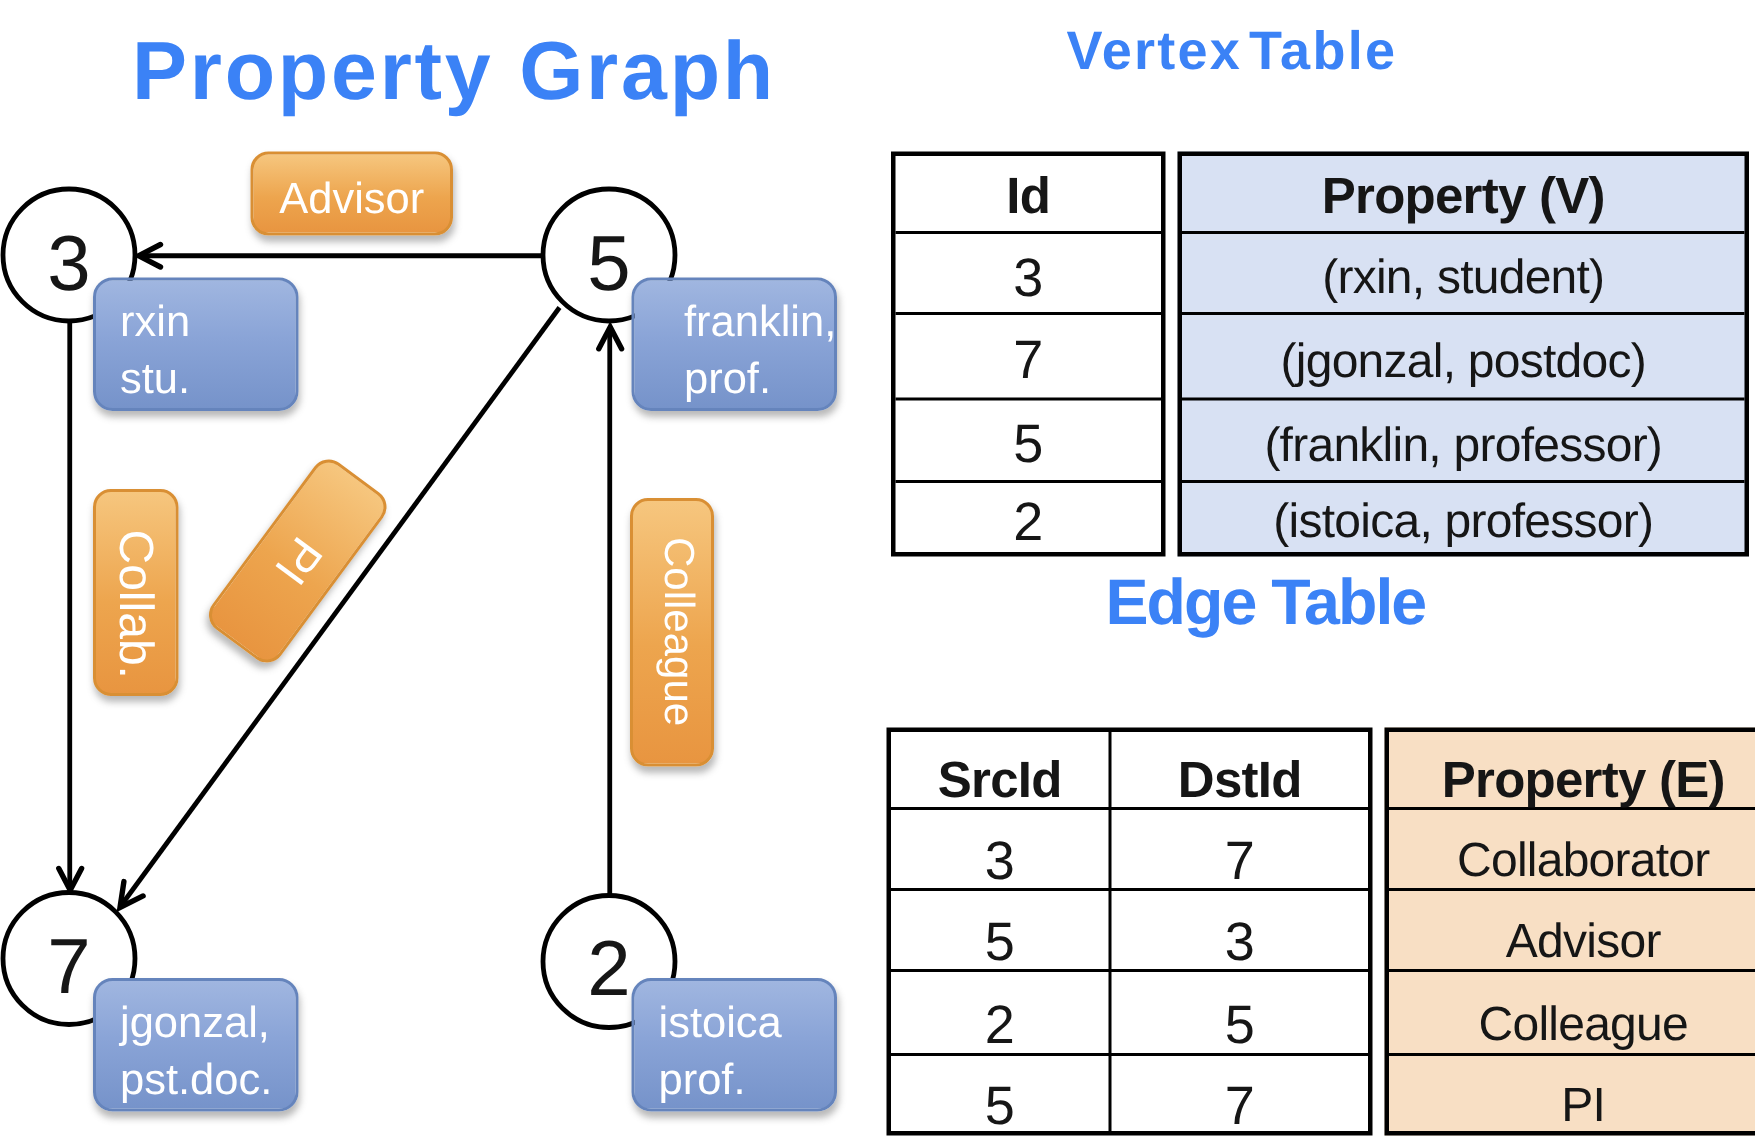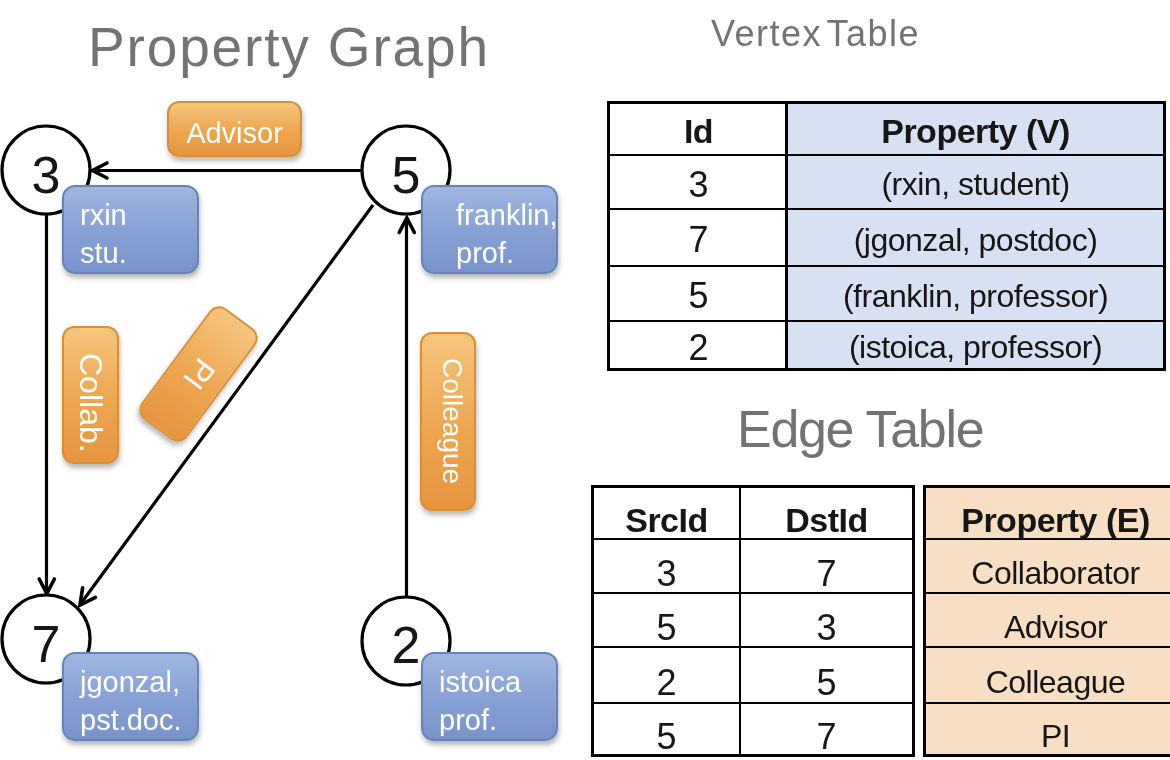--- a/index.html
+++ b/index.html
@@ -1,18 +1,18 @@
 <!DOCTYPE html>
 <html><head>
 <meta charset="utf-8">
 <style>
 html,body{margin:0;padding:0;}
 #page{position:relative;width:1170px;height:760px;background:#fff;overflow:hidden;
   font-family:"Liberation Sans",sans-serif;}
-.title{position:absolute;color:#737373;white-space:nowrap;letter-spacing:-1px;}
+.title{position:absolute;color:#3b82f6;white-space:nowrap;letter-spacing:-1px;font-weight:bold;}
 svg.lay{position:absolute;left:0;top:0;}
 .obox{position:absolute;color:#fff;border-radius:12px;
   background:linear-gradient(180deg,#f6c67e 0%,#eda54e 55%,#e89540 100%);
   border:2px solid #d98f34;box-sizing:border-box;
   box-shadow:1px 4px 5px rgba(100,100,100,.45);
   display:flex;align-items:center;justify-content:center;}
 .vtext{writing-mode:vertical-rl;}
 .bbox{position:absolute;color:#fff;border-radius:13px;width:137px;height:89px;
   background:linear-gradient(180deg,#a0b6e0 0%,#8aa4d7 45%,#7693ca 100%);
   border:2px solid #6584bc;box-sizing:border-box;
@@ -28,21 +28,21 @@
 .bold{font-weight:bold;font-size:34px;letter-spacing:-0.5px;}
 .ptxt{font-size:32px;letter-spacing:-0.5px;}
 .etbl .tcell{padding-top:15px;}
 </style>
 </head>
 <body>
 <div id="page">
 
   <div class="title" style="left:88px;top:15px;font-size:55px;letter-spacing:1.85px;">Property Graph</div>
   <div class="title" style="left:711px;top:13px;font-size:36px;letter-spacing:1.5px;">Vertex Table</div>
-  <div class="title" style="left:737px;top:399px;font-size:52px;letter-spacing:-1.3px;">Edge Table</div>
+  <div class="title" style="left:737px;top:378px;font-size:43px;letter-spacing:-1.3px;">Edge Table</div>
 
   <svg class="lay" width="590" height="760" viewBox="0 0 590 760">
     <g stroke="#000" stroke-width="3.2" fill="none">
       <line x1="361" y1="170.5" x2="93" y2="170.5"></line>
       <line x1="46.5" y1="214" x2="46.5" y2="592"></line>
       <line x1="406.5" y1="596" x2="406.5" y2="219"></line>
       <line x1="373" y1="205" x2="80.5" y2="604"></line>
     </g>
     <g stroke="#000" stroke-width="3.6" fill="none" stroke-linecap="round" stroke-linejoin="miter">
       <path d="M107,163 L92.5,170.5 L107,178"></path>
@@ -67,21 +67,21 @@
   <div class="obox" style="left:167px;top:101px;width:135px;height:56px;font-size:29px;padding-top:8px;">Advisor</div>
   <div class="obox vtext" style="left:62px;top:326px;width:57px;height:138px;font-size:32px;padding-top:16px;">Collab.</div>
   <div class="obox vtext" style="left:420px;top:332px;width:56px;height:179px;font-size:28px;padding-left:8px;">Colleague</div>
   <div class="obox vtext" style="left:170px;top:305px;width:57px;height:138px;font-size:31px;transform:rotate(36.5deg);">PI</div>
 
   <div class="bbox" style="left:62px;top:185px;">rxin<br>stu.</div>
   <div class="bbox" style="left:421px;top:185px;padding-left:33px;">franklin,<br>prof.</div>
   <div class="bbox" style="left:62px;top:652px;">jgonzal,<br>pst.doc.</div>
   <div class="bbox" style="left:421px;top:652px;">istoica<br>prof.</div>
 
-  <div class="tbox" style="left:607px;top:101px;width:183px;height:270px;">
+  <div class="tbox" style="left:594px;top:101px;width:183px;height:270px;">
     <div class="trow bold" style="height:52px;">
         <div class="tcell">Id</div>
       </div>
     <div class="trow" style="height:54px;">
         <div class="tcell">3</div>
       </div>
     <div class="trow" style="height:57px;">
         <div class="tcell">7</div>
       </div>
     <div class="trow" style="height:55px;">

